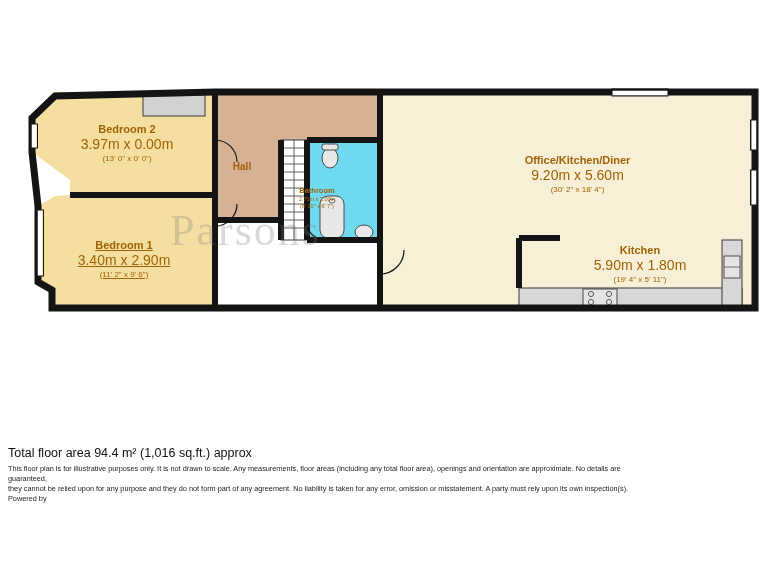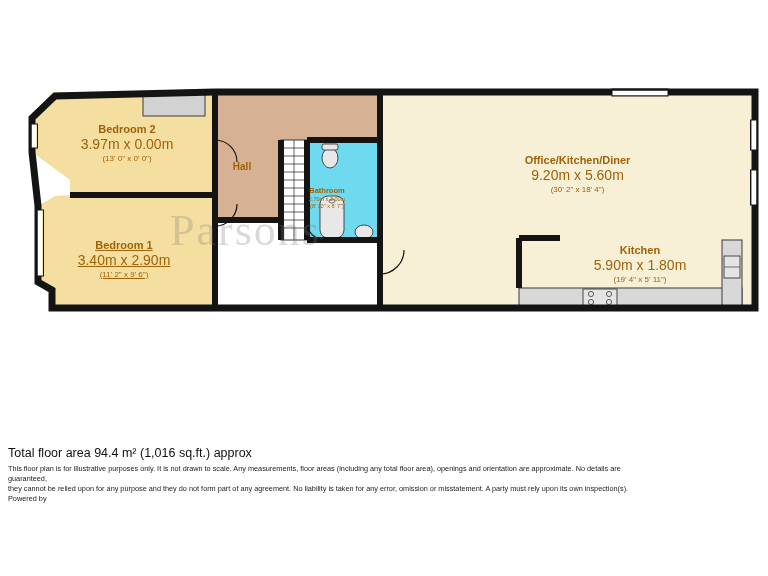--- a/index.html
+++ b/index.html
@@ -214,21 +214,21 @@
 <div class="room-label" style="left:49px; top:238px; width:150px;text-decoration:underline;">
   <span class="rname">Bedroom 1</span>
   <span class="rdim">3.40m x 2.90m</span>
   <span class="rdim2">(11' 2" x 9' 6")</span>
 </div>
 
 <div class="room-label hall" style="left:212px; top:161px; width:60px;">
   <span class="rname">Hall</span>
 </div>
 
-<div class="room-label small" style="left:303px; top:186px; width:48px;">
+<div class="room-label small" style="left:293px; top:186px; width:48px;">
   <span class="rname">Bathroom</span>
   <span class="rdim">2.70m x 2.00m</span>
   <span class="rdim2">(8' 10" x 6' 7")</span>
 </div>
 
 <div class="room-label" style="left:475px; top:153px; width:205px;">
   <span class="rname">Office/Kitchen/Diner</span>
   <span class="rdim">9.20m x 5.60m</span>
   <span class="rdim2">(30' 2" x 18' 4")</span>
 </div>

